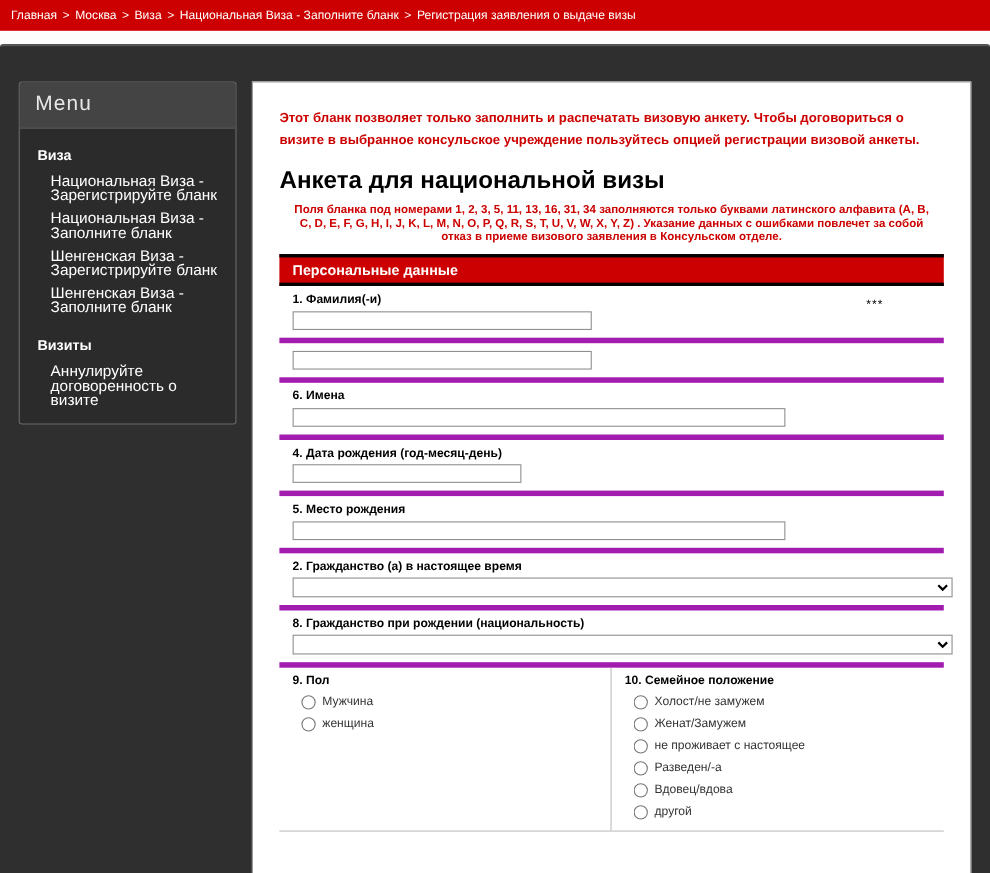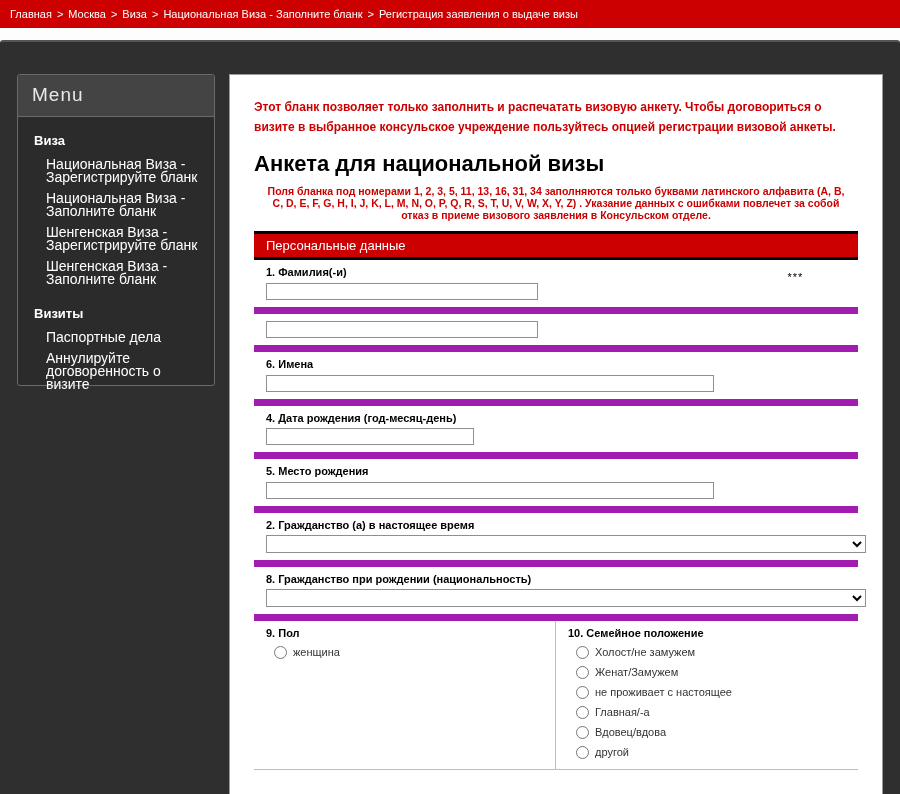--- a/index.html
+++ b/index.html
@@ -110,29 +110,29 @@
     font-weight: bold;
     line-height: 12px;
     text-align: center;
     margin: 2px 12px 10px 12px;
   }
 
   .section-bar {
     background: #cc0000;
     color: #ffffff;
     font-size: 13px;
-    font-weight: normal;
+    font-weight: bold;
     padding: 4px 0 4px 12px;
     border-top: 3px solid #000000;
     border-bottom: 3px solid #000000;
     margin-top: 6px;
   }
 
   .field-block {
-    border-bottom: 7px solid #a21caf;
+    border-bottom: 5px solid #a21caf;
     padding: 6px 0 7px 12px;
   }
   .field-label {
     font-size: 11px;
     font-weight: bold;
     color: #000000;
     display: block;
     margin-bottom: 3px;
   }
   input.txt {
@@ -212,21 +212,20 @@
         <div class="menu-section">Виза</div>
         <ul class="menu-list">
           <li>Национальная Виза - Зарегистрируйте бланк</li>
           <li>Национальная Виза - Заполните бланк</li>
           <li>Шенгенская Виза - Зарегистрируйте бланк</li>
           <li>Шенгенская Виза - Заполните бланк</li>
         </ul>
 
         <div class="menu-section">Визиты</div>
         <ul class="menu-list">
-          <li>Паспортные дела</li>
           <li>Аннулируйте договоренность о визите</li>
         </ul>
       </div>
 
       <div class="content">
 
         <p class="lead">Этот бланк позволяет только заполнить и распечатать визовую анкету. Чтобы договориться о визите в выбранное консульское учреждение пользуйтесь опцией регистрации визовой анкеты.</p>
 
         <h1 class="form-title">Анкета для национальной визы</h1>
 
@@ -272,40 +271,44 @@
           <select class="sel">
             <option></option>
           </select>
         </div>
 
         <div class="two-col">
           <div class="col left">
             <label class="field-label">9. Пол</label>
             <div class="radio-row">
               <input type="radio" name="sex" style="">
+              <span>Мужчина</span>
+            </div>
+            <div class="radio-row">
+              <input type="radio" name="sex" style="">
               <span>женщина</span>
             </div>
           </div>
           <div class="col">
             <label class="field-label">10. Семейное положение</label>
             <div class="radio-row">
               <input type="radio" name="marital" style="">
               <span>Холост/не замужем</span>
             </div>
             <div class="radio-row">
               <input type="radio" name="marital" style="">
               <span>Женат/Замужем</span>
             </div>
             <div class="radio-row">
               <input type="radio" name="marital" style="">
               <span>не проживает с настоящее</span>
             </div>
             <div class="radio-row">
               <input type="radio" name="marital" style="">
-              <span>Главная/-а</span>
+              <span>Разведен/-а</span>
             </div>
             <div class="radio-row">
               <input type="radio" name="marital" style="">
               <span>Вдовец/вдова</span>
             </div>
             <div class="radio-row">
               <input type="radio" name="marital" style="">
               <span>другой</span>
             </div>
           </div>

